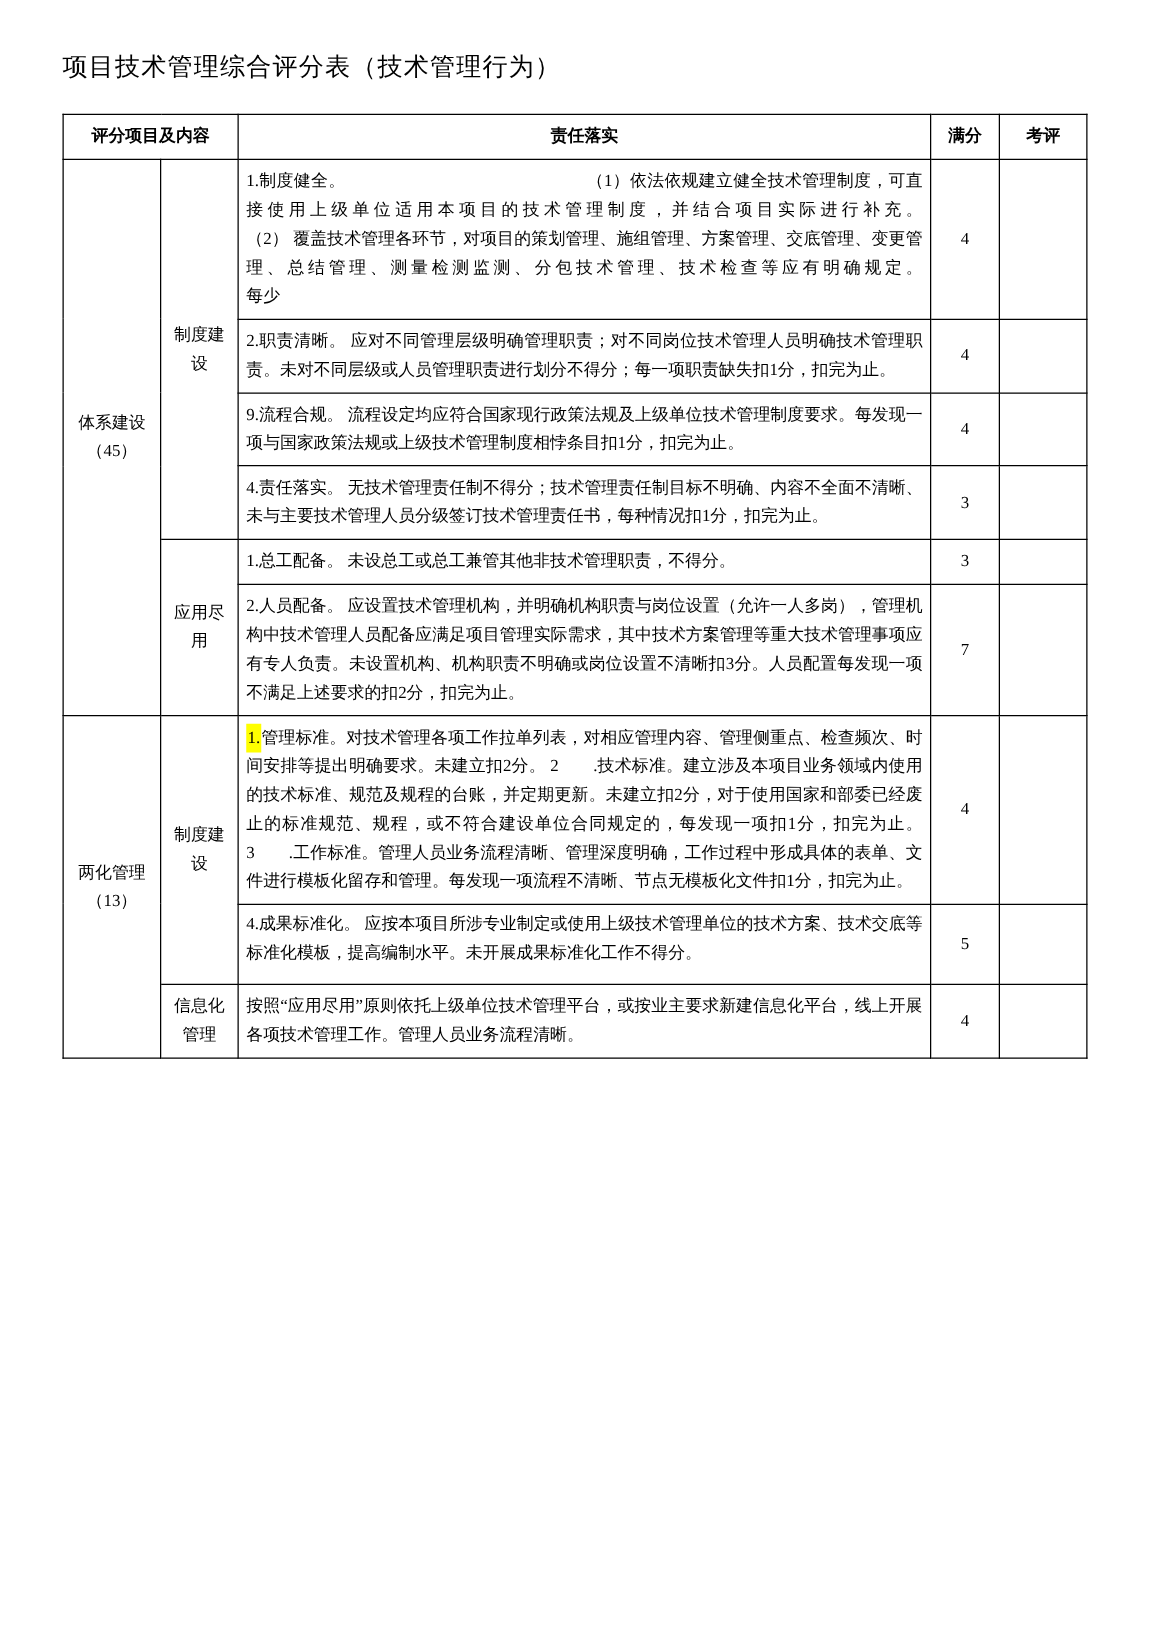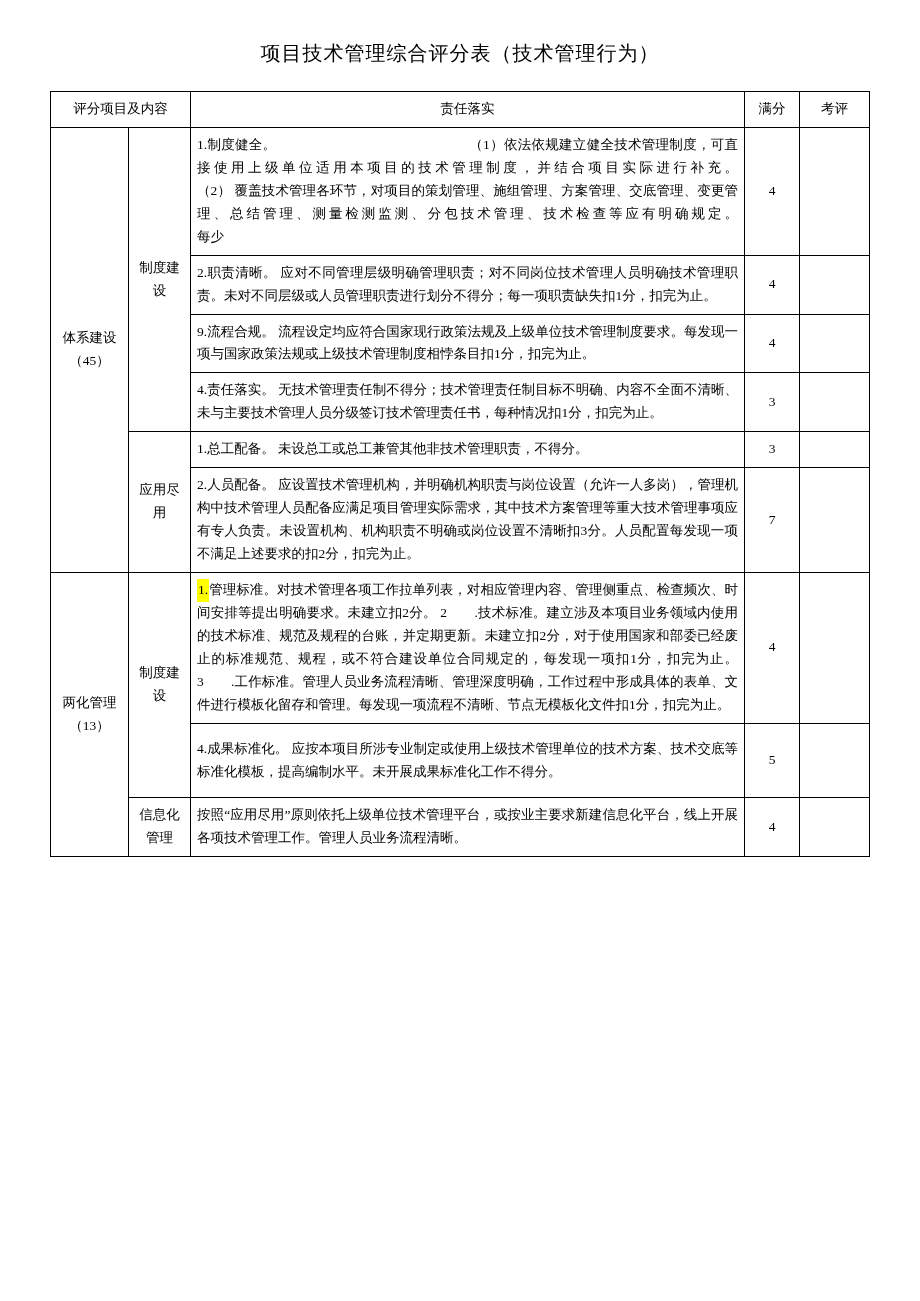--- a/index.html
+++ b/index.html
@@ -6,40 +6,39 @@
     body {
       margin: 0;
       padding: 40px 50px;
       font-family: "SimSun", "宋体", serif;
       font-size: 14px;
       color: #000;
       background: #fff;
       width: 920px;
     }
     .title {
-      text-align: center;
       font-size: 20px;
       margin-bottom: 24px;
       letter-spacing: 1px;
     }
     table {
       border-collapse: collapse;
       width: 100%;
       table-layout: fixed;
     }
     td, th {
       border: 1px solid #000;
       padding: 6px 6px;
       vertical-align: middle;
       line-height: 1.7;
       font-size: 13.5px;
     }
     th {
       text-align: center;
-      font-weight: normal;
+      font-weight: bold;
     }
     .col-cat { width: 78px; text-align: center; }
     .col-sub { width: 62px; text-align: center; }
     .col-criteria { text-align: left; text-align: justify; }
     .col-score { width: 55px; text-align: center; }
     .col-eval { width: 70px; text-align: center; }
     td.center { text-align: center; }
     .hl { background: #ffff00; display: inline-block; padding: 0 1px; }
   </style>
 </head>
@@ -110,21 +109,21 @@
       <td rowspan="2" class="center">制度建设</td>
       <td class="col-criteria">
         <span class="hl">1.</span><span>管理标准。对技术管理各项工作拉单列表，对相应管理内容、管理侧重点、检查频次、时间安排等提出明确要求。未建立扣2分。
 2　　.技术标准。建立涉及本项目业务领域内使用的技术标准、规范及规程的台账，并定期更新。未建立扣2分，对于使用国家和部委已经废止的标准规范、规程，或不符合建设单位合同规定的，每发现一项扣1分，扣完为止。
 3　　.工作标准。管理人员业务流程清晰、管理深度明确，工作过程中形成具体的表单、文件进行模板化留存和管理。每发现一项流程不清晰、节点无模板化文件扣1分，扣完为止。</span>
       </td>
       <td class="center">4</td>
       <td class="center"></td>
     </tr>
     <tr>
-      <td class="col-criteria" style="padding-top:14px;padding-bottom:14px;margin-left:28px;">4.成果标准化。
+      <td class="col-criteria" style="padding-top:4px;padding-bottom:14px;margin-left:28px;">4.成果标准化。
 应按本项目所涉专业制定或使用上级技术管理单位的技术方案、技术交底等标准化模板，提高编制水平。未开展成果标准化工作不得分。</td>
       <td class="center">5</td>
       <td class="center"></td>
     </tr>
     <tr>
       <td class="center">信息化管理</td>
       <td class="col-criteria">按照“应用尽用”原则依托上级单位技术管理平台，或按业主要求新建信息化平台，线上开展各项技术管理工作。管理人员业务流程清晰。</td>
       <td class="center">4</td>
       <td class="center"></td>
     </tr>

